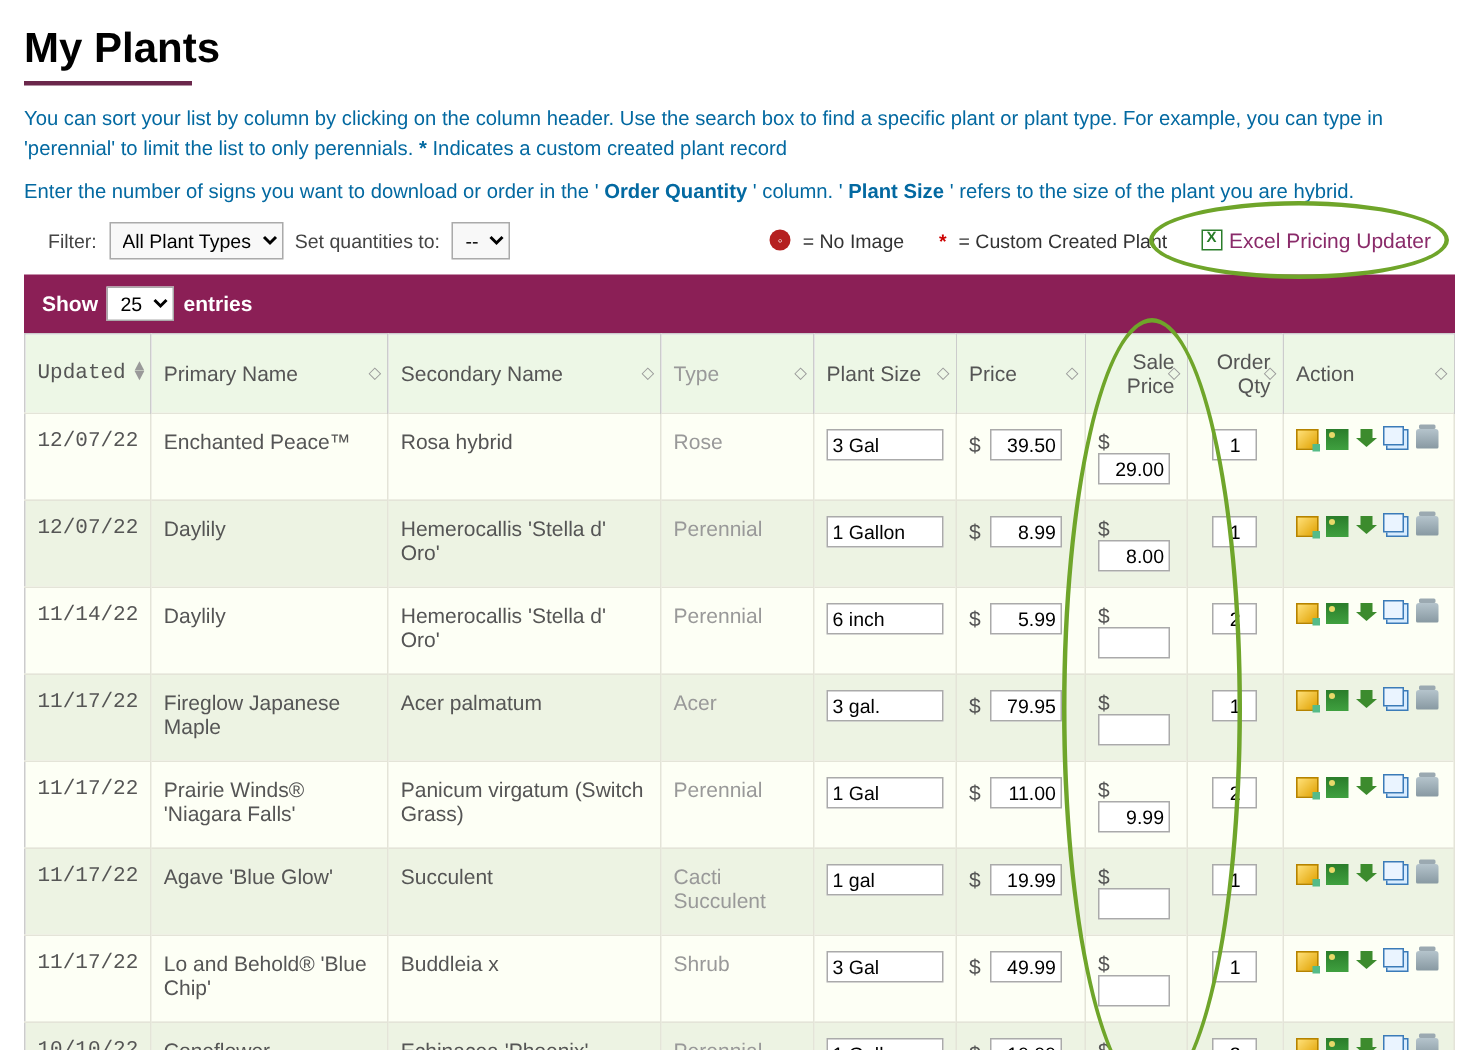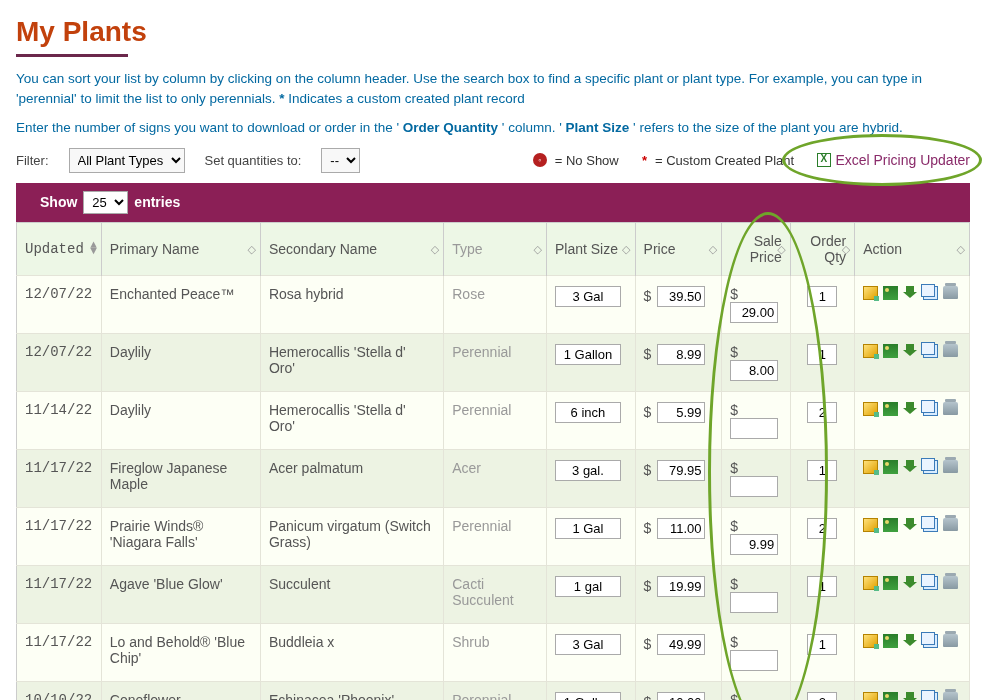--- a/index.html
+++ b/index.html
@@ -9,40 +9,40 @@
     font-size: 13px;
     color: #333;
     background: #fff;
     padding: 16px;
     width: 986px;
   }
   h1 {
     font-size: 28px;
     font-weight: bold;
     margin: 0 0 6px 0;
-    color: #c2410c;
+    color: #000000;
   }
   .title-underline {
     height: 3px;
     width: 112px;
     background: #6b274b;
     margin-bottom: 12px;
   }
   .intro, .intro2 {
     font-size: 13.5px;
     color: #0369a1;
     margin: 8px 0;
     line-height: 1.5;
   }
   .intro .asterisk { font-weight: bold; }
   .controls-row {
     display: flex;
     align-items: center;
-    gap: 20px;
-    margin: 10px 0;
+    gap: 8px;
+    margin: 10px 16px;
     flex-wrap: wrap;
   }
   .controls-row label { color: #444; }
   select {
     font-size: 13px;
     padding: 3px 4px;
     border: 1px solid #aaa;
     background: #f8f8f8;
   }
   .legend { margin-left: auto; display: flex; align-items: center; gap: 8px; }
@@ -71,21 +71,21 @@
     border-radius: 50% / 50%;
     width: 200px;
     height: 52px;
     pointer-events: none;
   }
   .header-bar {
     background: #8b1f56;
     color: #fff;
     display: flex;
     align-items: center;
-    padding: 8px 24px;
+    padding: 8px 12px;
     font-size: 14px;
   }
   .header-bar select {
     background: #fff; color: #000;
     margin: 0 6px;
     padding: 2px 4px;
   }
   .header-bar .filterkw {
     margin-left: auto;
     display: flex; align-items: center; gap: 6px;
@@ -136,25 +136,25 @@
   .col-primary { width: 158px; }
   .col-secondary { width: 182px; }
   .col-type { width: 102px; color: #888; }
   .col-type span { color: #999; }
   .col-plantsize { width: 88px; }
   .col-price { width: 86px; }
   .col-saleprice { width: 68px; }
   .col-orderqty { width: 64px; }
   .col-action { width: 114px; }
   input.cell-input {
-    width: 66px;
+    width: 78px;
     padding: 2px 3px;
     font-size: 13px;
     border: 1px solid #aaa;
-    text-align: center;
+    text-align: left;
   }
   input.price-input {
     width: 48px;
     text-align: right;
   }
   input.qty-input {
     width: 30px;
     text-align: center;
   }
   .dollar { display: inline-block; width: 10px; }
@@ -211,21 +211,21 @@
   <label>Filter:</label>
   <select>
     <option>All Plant Types</option>
   </select>
   <label>Set quantities to:</label>
   <select>
     <option>--</option>
   </select>
   <div class="legend">
     <span class="no-image-badge">◦</span>
-    <span> = No Show</span>
+    <span> = No Image</span>
     &nbsp;&nbsp;
     <span class="star-red">*</span>
     <span> = Custom Created Plant</span>
     &nbsp;&nbsp;
     <a href="#" class="excel-link">
       <span class="excel-icon"></span>
       <span>Excel Pricing Updater</span>
     </a>
   </div>
   <span class="excel-circle" style="right:-12px; top:-14px;"></span>

